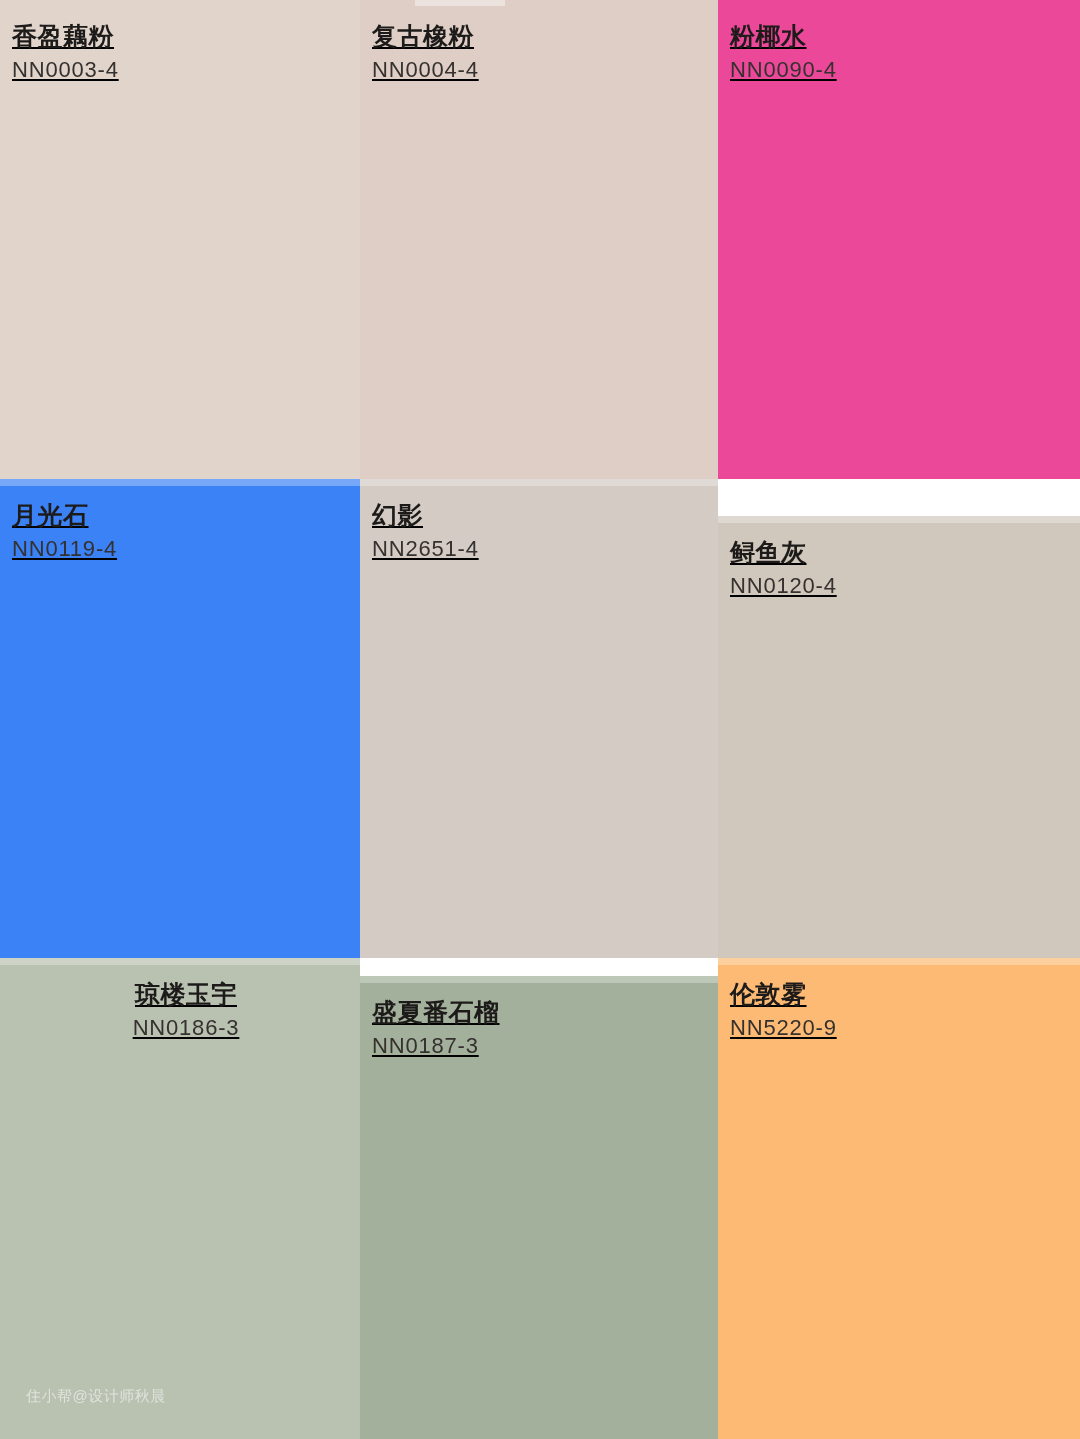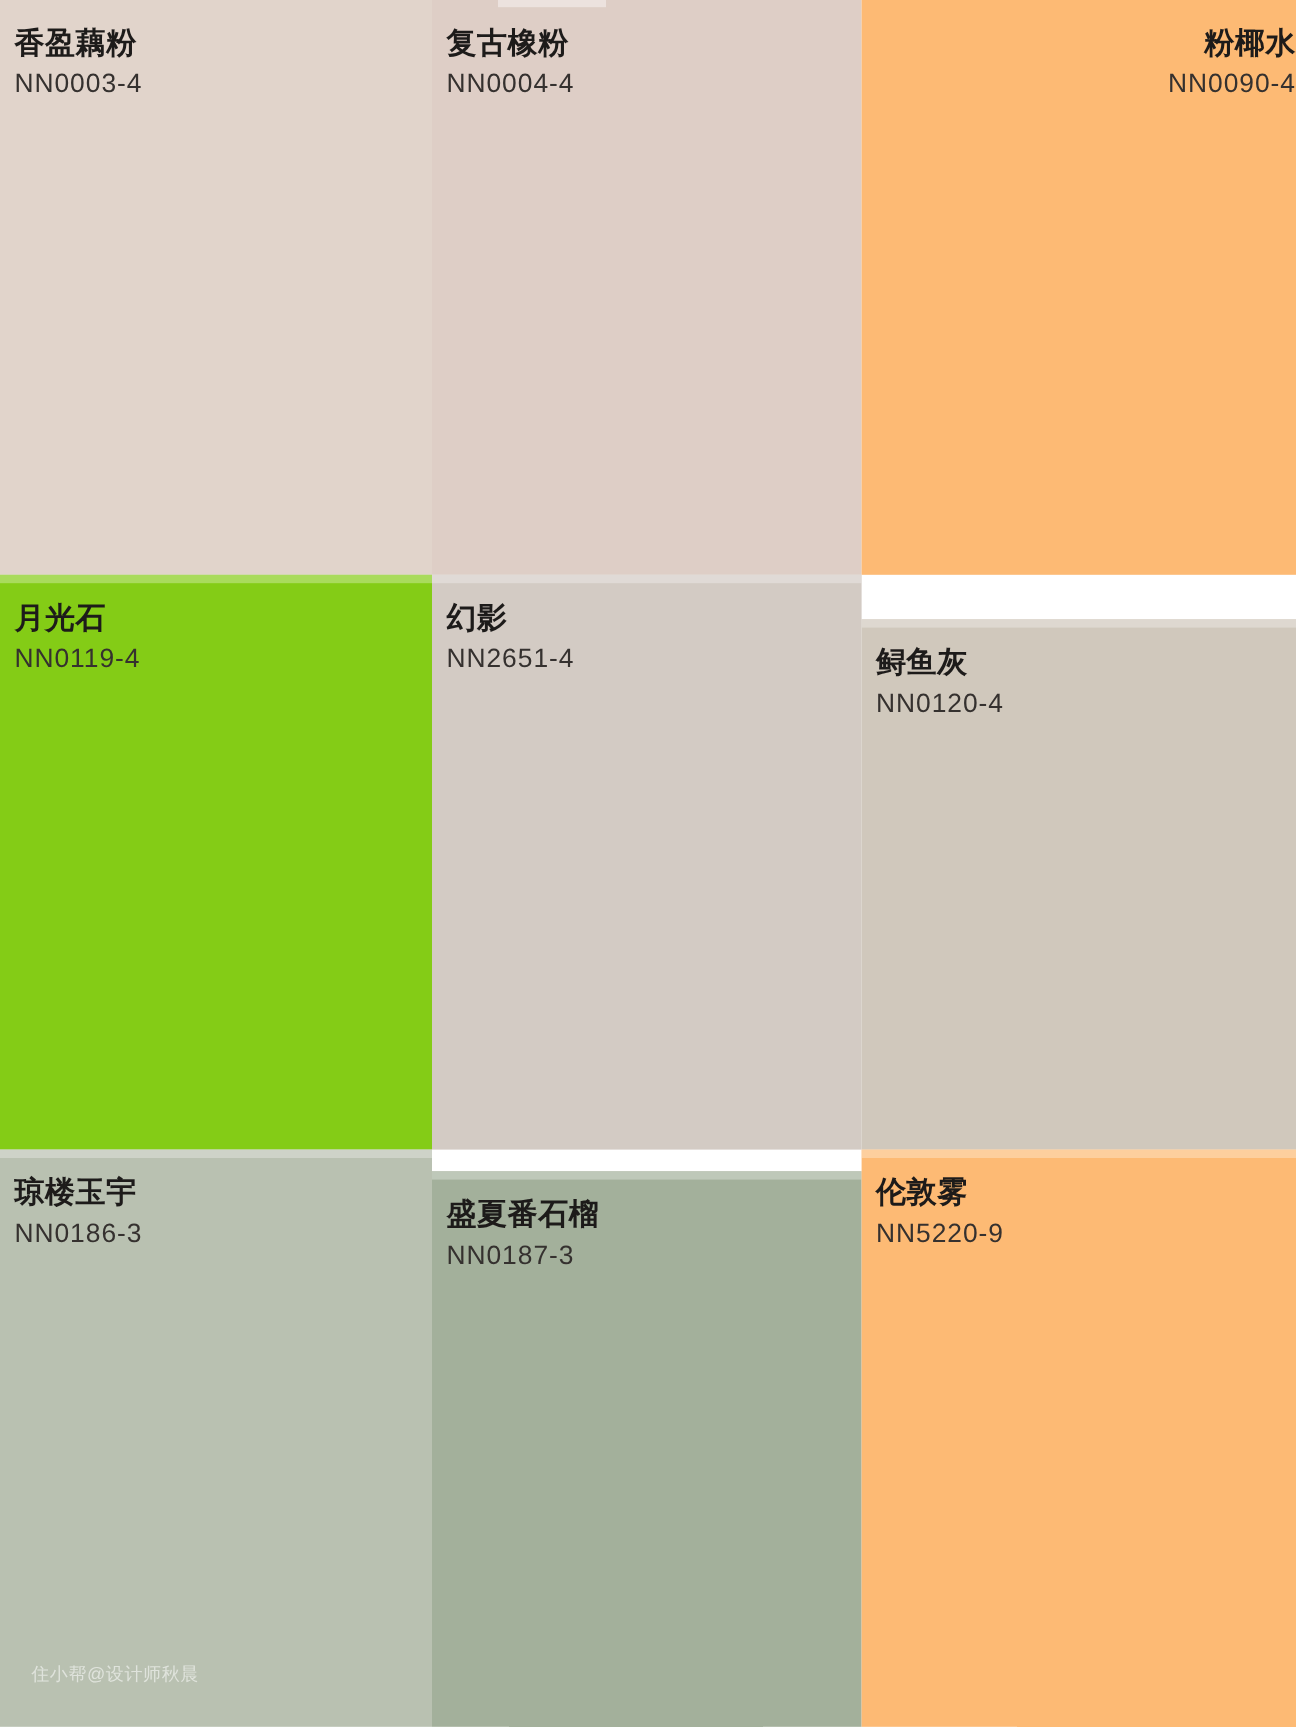--- a/index.html
+++ b/index.html
@@ -16,20 +16,21 @@
     -webkit-font-smoothing: antialiased;
   }
 
   #palette-grid {
     position: relative;
     width: 1032px;
     height: 1439px;
     display: grid;
     grid-template-columns: 360px 358px 362px;
     grid-template-rows: 479px 479px 481px;
+    text-decoration: underline;
   }
 
   .swatch {
     position: relative;
     overflow: hidden;
     box-sizing: border-box;
     padding: 22px 0 0 12px;
   }
 
   
@@ -90,40 +91,40 @@
 <div id="palette-grid">
     <div class="swatch no-seam" style="background-color: rgb(225, 212, 203);">
       <div class="swatch-name">香盈藕粉</div>
       <div class="swatch-code">NN0003-4</div>
     </div>
     <div class="swatch seam-partial" style="background-color: rgb(222, 206, 198);">
       <div class="seam"></div>
       <div class="swatch-name">复古橡粉</div>
       <div class="swatch-code">NN0004-4</div>
     </div>
-    <div class="swatch no-seam" style="background-color: #fdba74; text-align: right;">
+    <div class="swatch no-seam" style="background-color: #ec4899;">
       <div class="swatch-name">粉椰水</div>
       <div class="swatch-code">NN0090-4</div>
     </div>
-    <div class="swatch" style="background-color: #84cc16; padding-left: 12px;">
+    <div class="swatch" style="background-color: #3b82f6; padding-left: 12px;">
       <div class="seam"></div>
       <div class="swatch-name">月光石</div>
       <div class="swatch-code">NN0119-4</div>
     </div>
     <div class="swatch" style="background-color: rgb(211, 203, 196); padding-left: 12px;">
       <div class="seam"></div>
       <div class="swatch-name">幻影</div>
       <div class="swatch-code">NN2651-4</div>
     </div>
     <div class="swatch" style="background-color: rgb(208, 200, 188); margin-top: 37px;">
       <div class="seam"></div>
       <div class="swatch-name">鲟鱼灰</div>
       <div class="swatch-code">NN0120-4</div>
     </div>
-    <div class="swatch" style="background-color: rgb(185, 193, 177);">
+    <div class="swatch" style="background-color: rgb(185, 193, 177); text-align: center;">
       <div class="seam"></div>
       <div class="swatch-name">琼楼玉宇</div>
       <div class="swatch-code">NN0186-3</div>
     </div>
     <div class="swatch" style="background-color: rgb(163, 176, 155); margin-top: 18px;">
       <div class="seam"></div>
       <div class="swatch-name">盛夏番石榴</div>
       <div class="swatch-code">NN0187-3</div>
     </div>
     <div class="swatch" style="background-color: #fdba74;">

